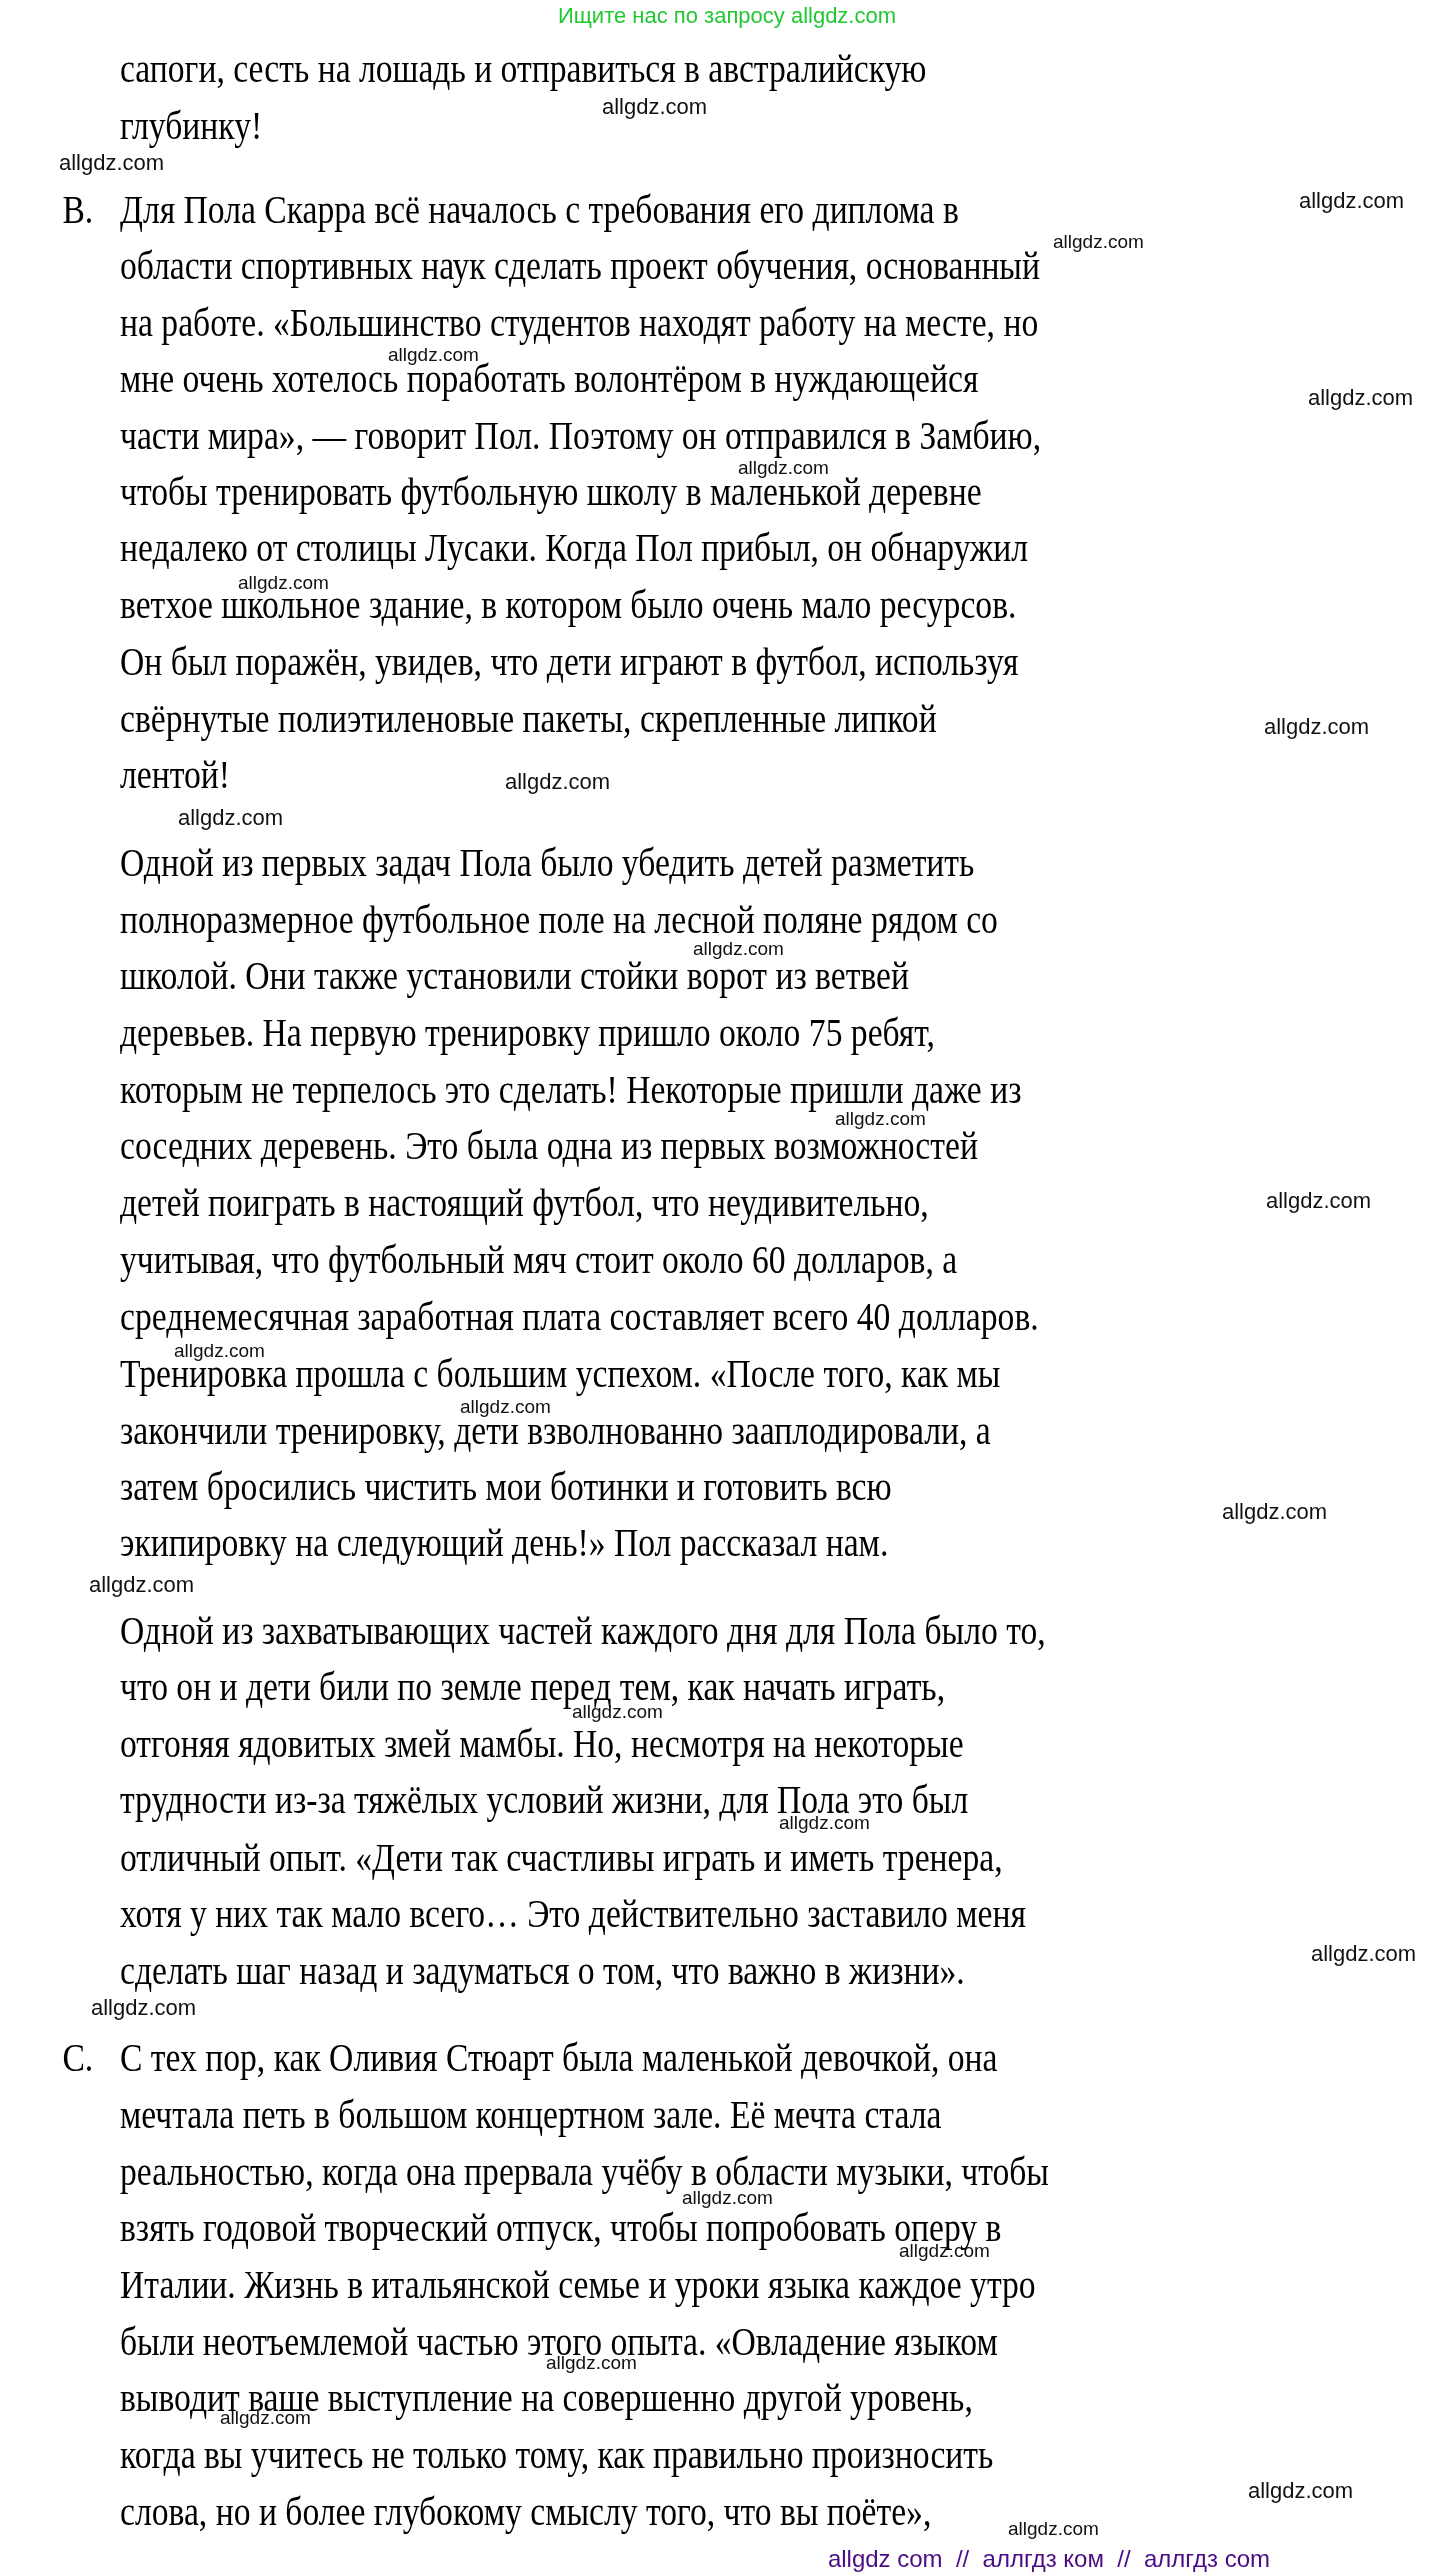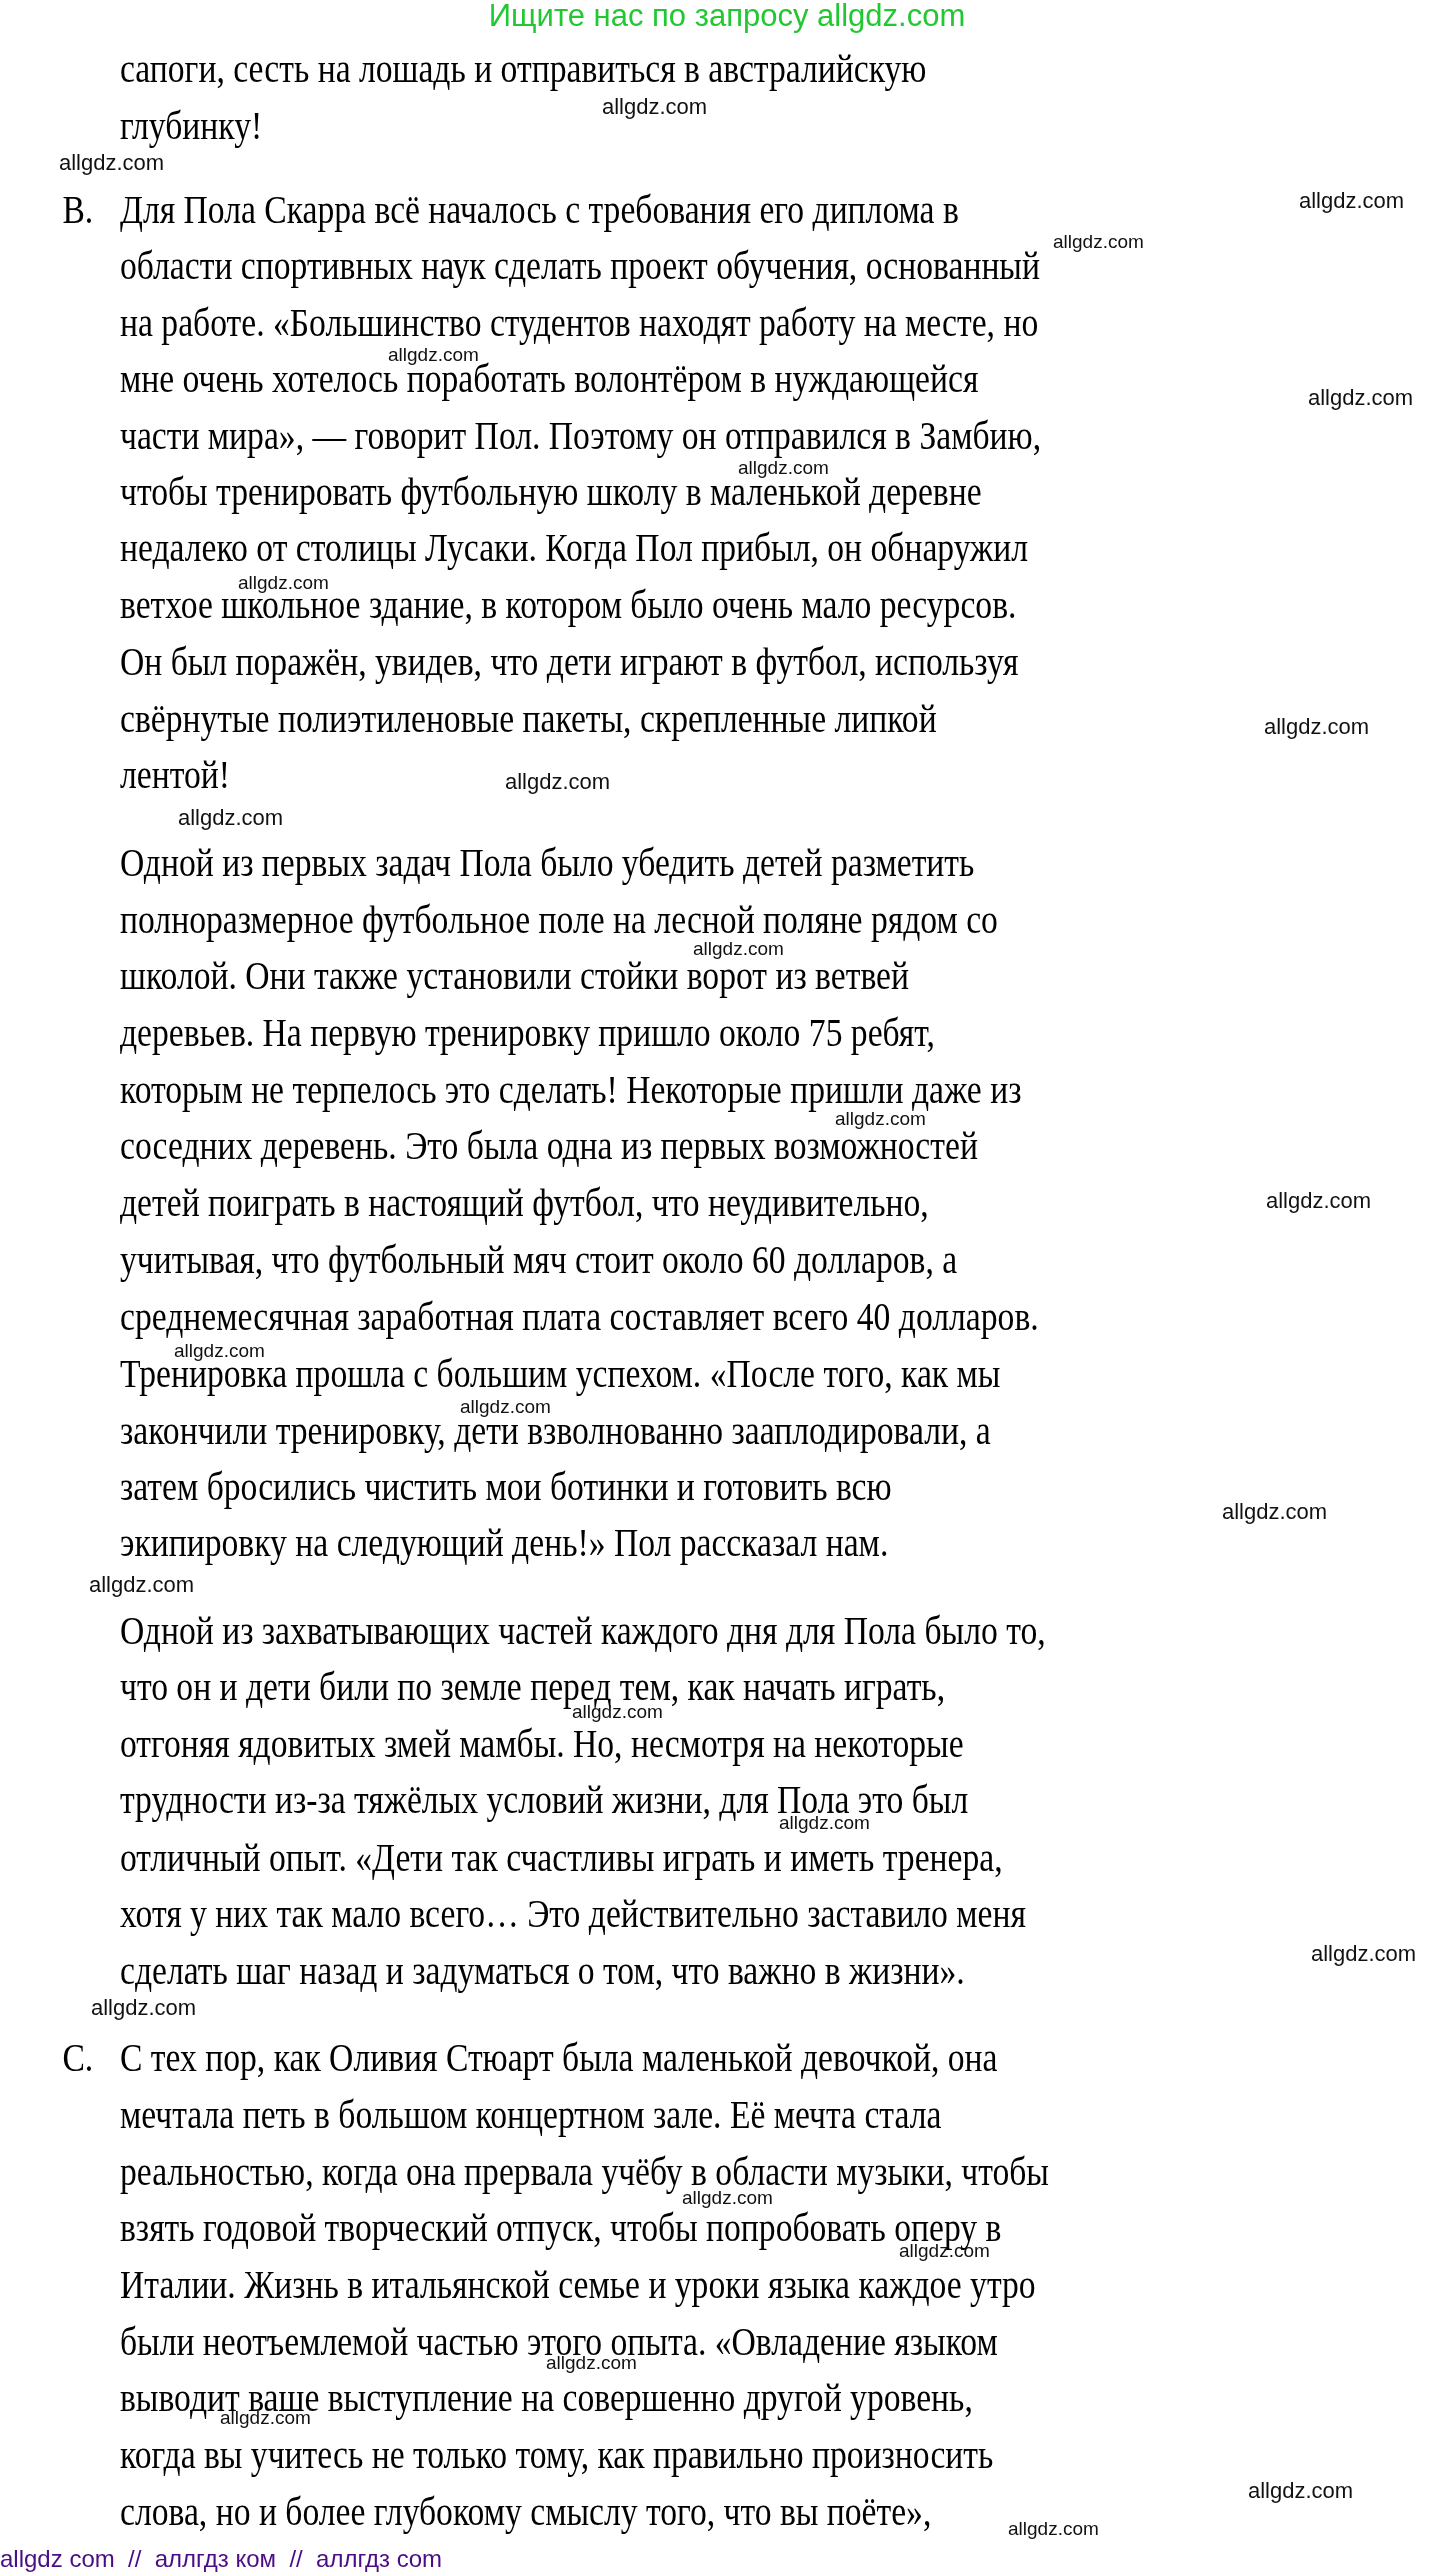--- a/index.html
+++ b/index.html
@@ -1,24 +1,24 @@
 <!DOCTYPE html>
 <html style="font-size:12.5px"><head>
   <meta charset="utf-8">
   <style>
     html, body { margin: 0; padding: 0; background: #ffffff; }
     body { width: 1454px; height: 2576px; position: relative; overflow: hidden; }
     .hdr {
       position: absolute; left: 0; top: 0; width: 1454px; height: 31px;
       text-align: center; font-family: "Liberation Sans", sans-serif;
-      font-size: 31px; line-height: 31px; color: #22c832;
+      font-size: 22px; line-height: 31px; color: #22c832;
     }
     .ftr {
       position: absolute; left: 0; top: 2543px; width: 1270px; height: 31px;
-      text-align: left; font-family: "Liberation Sans", sans-serif;
+      text-align: right; font-family: "Liberation Sans", sans-serif;
       font-size: 24px; line-height: 31px; color: #4b0c84;
       white-space: pre;
     }
     .line {
       position: absolute; left: 120px;
       font-family: "Liberation Serif", serif;
       font-size: 41px; line-height: 47px; color: #000;
       white-space: nowrap;
       transform-origin: left top;
     }

